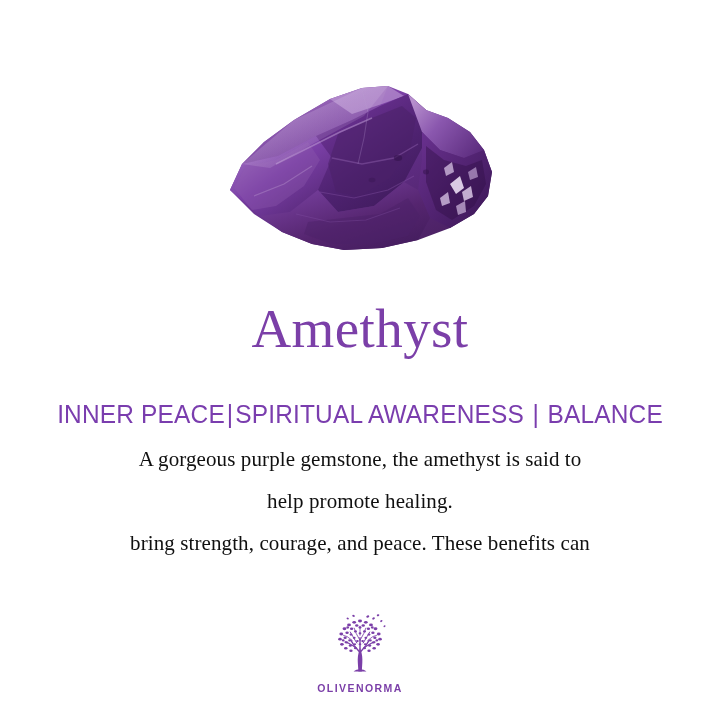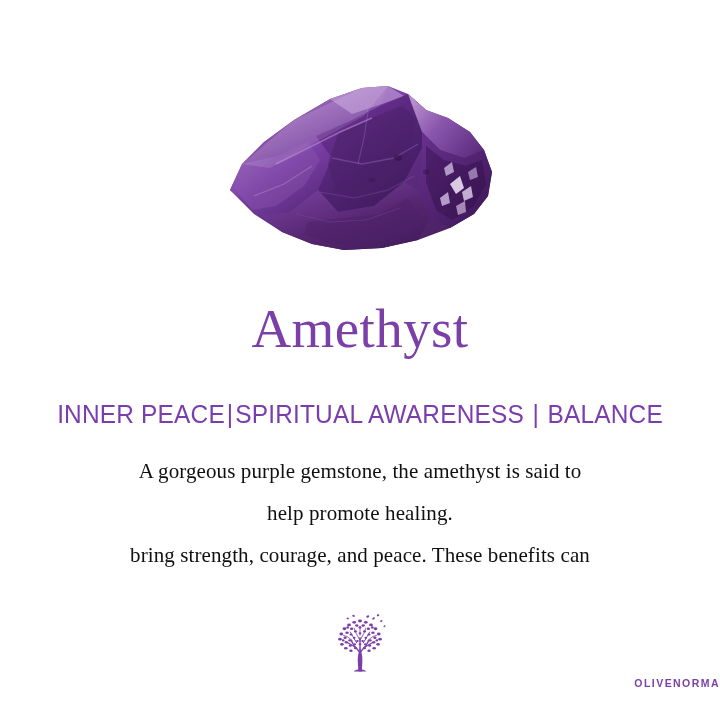--- a/index.html
+++ b/index.html
@@ -78,21 +78,21 @@
     display: inline;
     font-weight: 300;
     padding: 0 2px;
   }
   .sep.wide { padding: 0 9px; }
 
   
   .body-copy {
     position: absolute;
     left: 50px;
-    top: 450px;
+    top: 438px;
     width: 620px;
     text-align: center;
     font-family: "Liberation Serif", "DejaVu Serif", serif;
     font-size: 21px;
     line-height: 42px;
     color: #101010;
     letter-spacing: 0.1px;
   }
   .body-copy .ln { display: block; white-space: nowrap; }
 
@@ -105,28 +105,27 @@
     text-align: center;
   }
   .brand-mark {
     display: block;
     margin: 0 auto;
     width: 66px;
     height: 62px;
   }
   .brand-name {
     display: block;
-    margin-top: 3px;
+    margin-top: 8px;
     font-family: "Liberation Sans", sans-serif;
     font-size: 10.5px;
     font-weight: 700;
     letter-spacing: 1.45px;
     color: #7B3FA8;
     white-space: nowrap;
-    text-align: right;
   }
 </style>
 </head>
 <body>
 
 <div class="card">
 
   <div class="gem-wrap">
     <svg class="gem-svg" viewBox="0 0 300 200" aria-hidden="true">
       <defs>

